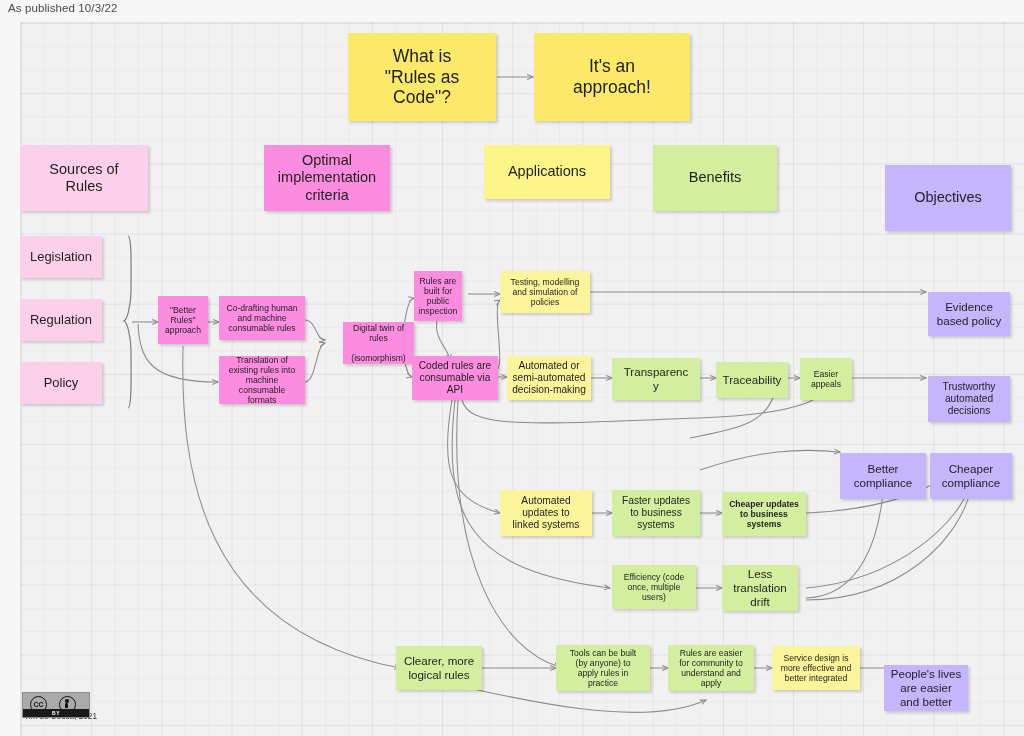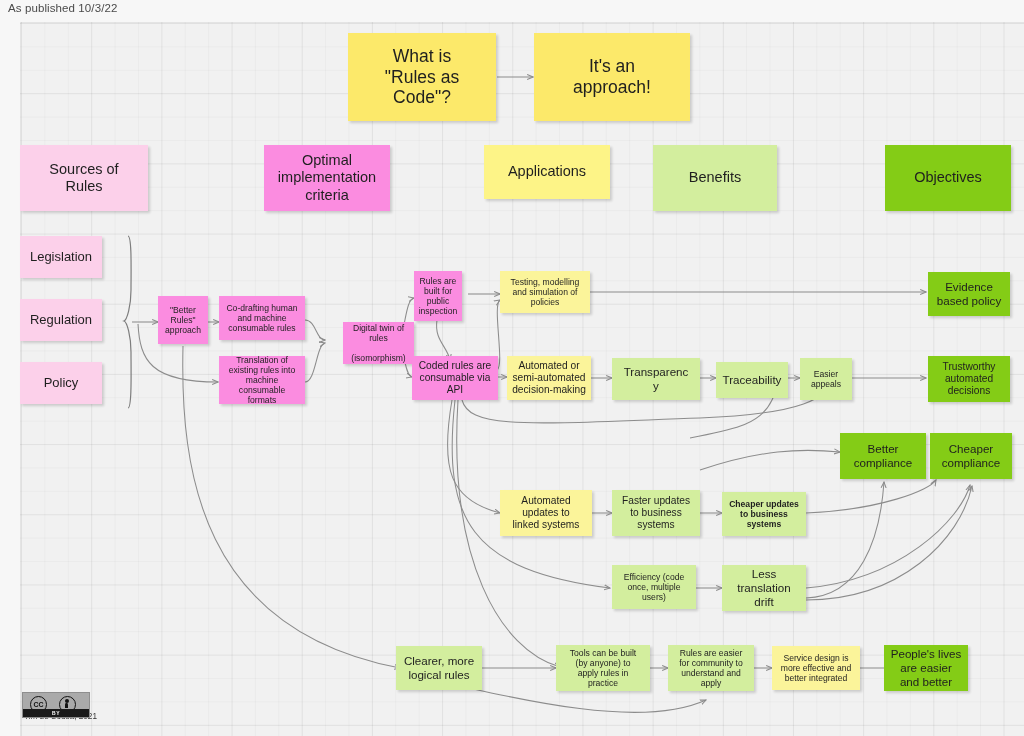--- a/index.html
+++ b/index.html
@@ -46,21 +46,21 @@
     box-shadow:1.5px 1.5px 2.5px rgba(0,0,0,.16);
     padding:2px 4px;
     white-space:pre-line;
   }
   .c-yellow      {background:#fce96a;}
   .c-lightyellow {background:#fdf487;}
   .c-paleyellow  {background:#fbf49a;}
   .c-palepink    {background:#fcd0ea;}
   .c-pink        {background:#fb8ce0;}
   .c-lightgreen  {background:#d3ee9e;}
-  .c-green       {background:#84cc16;}
+  .c-green       {background:#c4b5fd;margin-top:20px;}
 
   .fs-18{font-size:17.5px;}
   .fs-15{font-size:14.5px;}
   .fs-13{font-size:13px;}
   .fs-12{font-size:11.6px;}
   .fs-11{font-size:10.2px;}
   .fs-9 {font-size:8.6px;}
 
   
   #credit{position:absolute;left:24px;top:680px;font-size:8.2px;color:#333;margin-top:32px;}
@@ -229,21 +229,21 @@
 appeals</div>
   <div class="node c-lightgreen fs-11" style="left:612px;top:490px;width:88px;height:46px;">Faster updates
 to business
 systems</div>
   <div class="node c-lightgreen fs-9" style="left:722px;top:492px;width:84px;height:44px;font-weight:bold;">Cheaper updates
 to business
 systems</div>
   <div class="node c-lightgreen fs-9" style="left:612px;top:565px;width:84px;height:44px;">Efficiency (code
 once, multiple
 users)</div>
-  <div class="node c-lightgreen fs-12" style="left:722px;top:565px;width:84px;height:46px;">Less
+  <div class="node c-lightgreen fs-12" style="left:722px;top:565px;width:76px;height:46px;">Less
 translation
 drift</div>
   <div class="node c-lightgreen fs-12" style="left:396px;top:646px;width:86px;height:44px;">Clearer, more
 logical rules</div>
   <div class="node c-lightgreen fs-9" style="left:556px;top:645px;width:94px;height:46px;">Tools can be built
 (by anyone) to
 apply rules in
 practice</div>
   <div class="node c-lightgreen fs-9" style="left:668px;top:645px;width:86px;height:46px;">Rules are easier
 for community to

